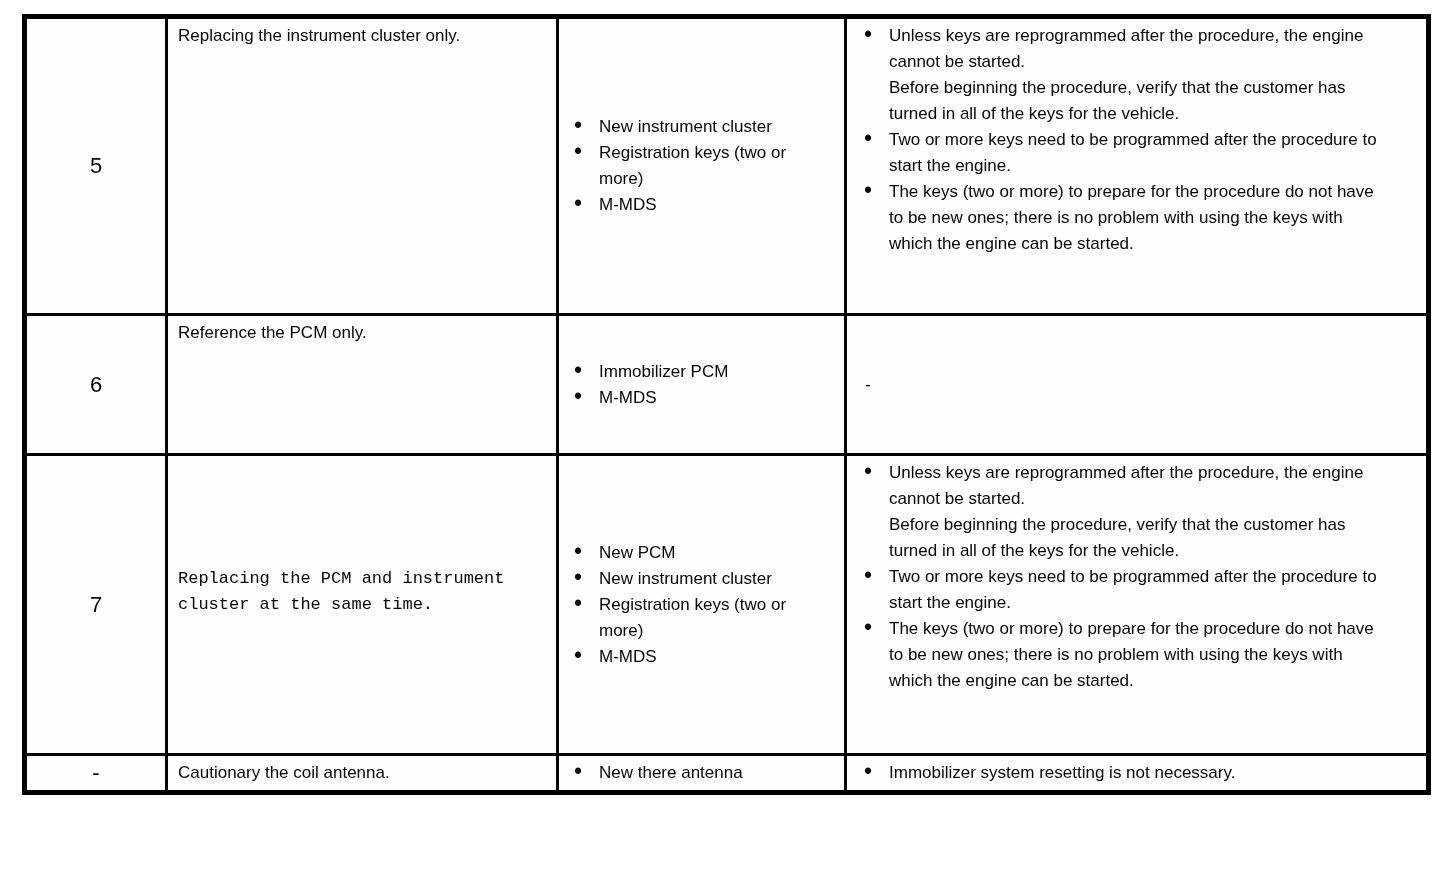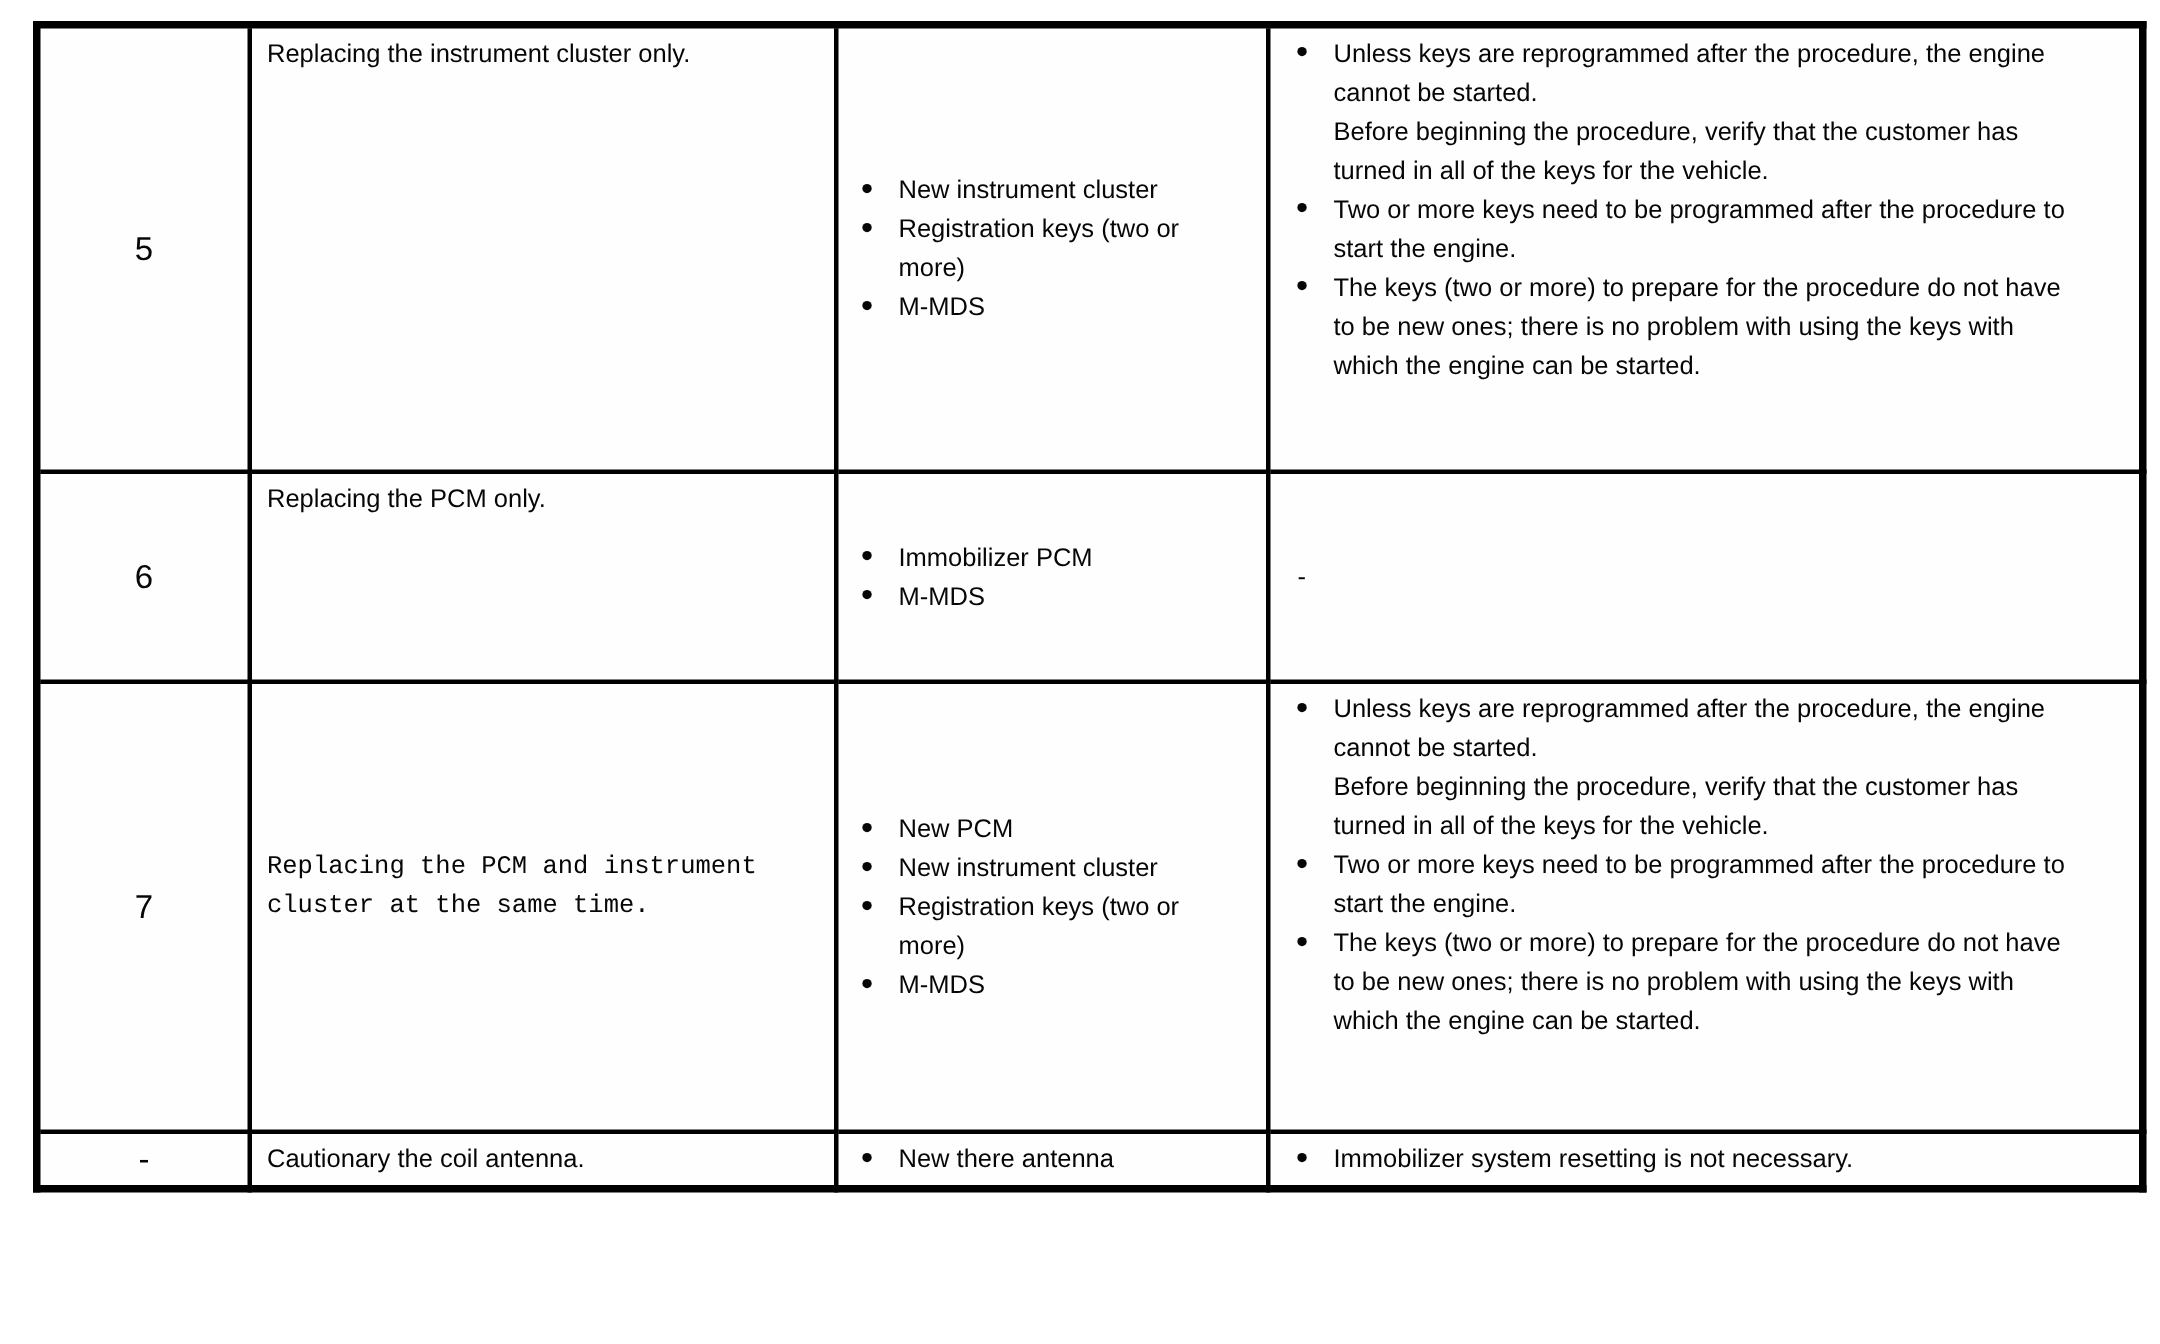--- a/index.html
+++ b/index.html
@@ -93,21 +93,21 @@
         </div>
         <div class="b">Two or more keys need to be programmed after the procedure to start the engine.</div>
         <div class="b">The keys (two or more) to prepare for the procedure do not have to be new ones; there is no problem with using the keys with which the engine can be started.</div>
       </div>
     </td>
   </tr>
 
   <tr class="row6">
     <td class="ref">6</td>
     <td class="sit">
-      <div class="sit-text">Replacing the PCM only.</div>
+      <div class="sit-text">Reference the PCM only.</div>
     </td>
     <td class="items">
       <div class="items-inner">
         <div class="b">Immobilizer PCM</div>
         <div class="b">M-MDS</div>
       </div>
     </td>
     <td class="notes">
       <div class="dash">-</div>
     </td>

